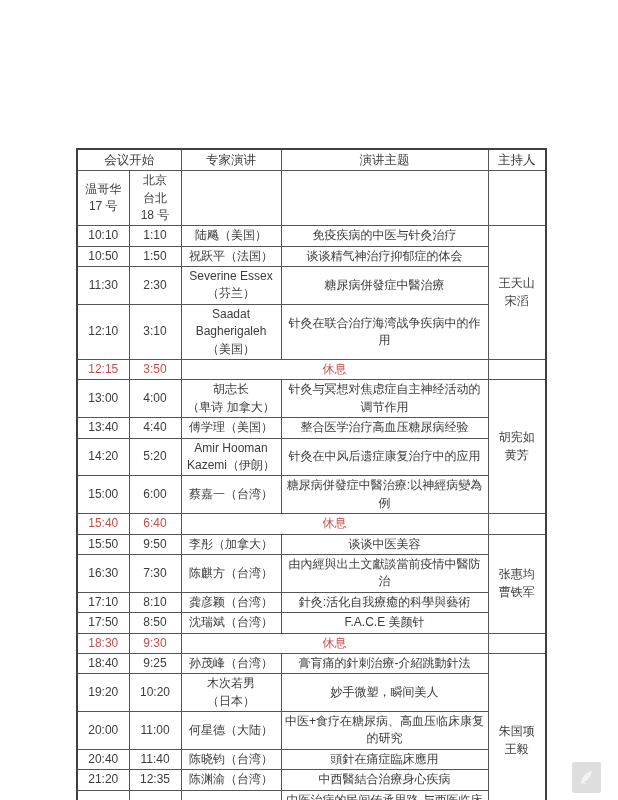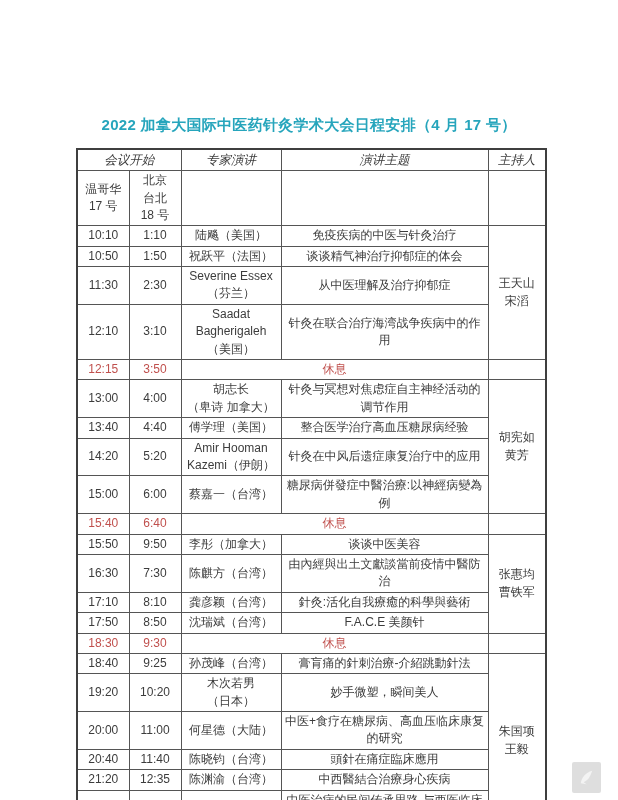--- a/index.html
+++ b/index.html
@@ -35,21 +35,21 @@
   .schedule th, .schedule td {
     border: 1px solid #555;
     padding: 1px 3px;
     text-align: center;
     vertical-align: middle;
     font-weight: normal;
     font-size: 12px;
     line-height: 1.45;
     overflow: hidden;
   }
-  .schedule th { font-size: 12.5px; font-style: italic; }
+  .schedule th { font-size: 12.5px; }
   .sub { white-space: pre-line; line-height: 1.35; padding: 2px 2px; }
   .speaker { white-space: pre-line; }
   .topic { text-align: left; font-size: 11.5px; padding-left: 5px; margin-left: 24px; }
   .host { text-align: left; vertical-align: top; white-space: pre-line; padding-left: 5px; padding-top: 2px; }
   .time { letter-spacing: 0; margin-left: 16px; }
   .red { color: #c0504d; }
   .break-cell { text-align: center; }
 
   .watermark {
     position: absolute;
@@ -60,21 +60,20 @@
     opacity: 0.85;
     display: flex; align-items: center; justify-content: center;
   }
   .watermark svg { display: block; }
 </style>
 </head>
 <body>
 
 <div class="page">
 
-  <div class="title">2022 加拿大国际中医药针灸学术大会日程安排（4 月 17 号）</div>
 
   <table class="schedule">
     <colgroup>
       <col style="width:52px">
         <col style="width:52px">
         <col style="width:100px">
         <col style="width:207px">
         <col style="width:58px">
     </colgroup>
     <thead>
@@ -108,21 +107,21 @@
           <td class="time">10:50</td>
           <td class="time">1:50</td>
           <td class="speaker">祝跃平（法国）</td>
           <td class="topic">谈谈精气神治疗抑郁症的体会</td>
         </tr>
         <tr>
           <td class="time">11:30</td>
           <td class="time">2:30</td>
           <td class="speaker">Severine Essex
 （芬兰）</td>
-          <td class="topic">从中医理解及治疗抑郁症</td>
+          <td class="topic">糖尿病併發症中醫治療</td>
         </tr>
         <tr>
           <td class="time">12:10</td>
           <td class="time">3:10</td>
           <td class="speaker">Saadat
 Bagherigaleh
 （美国）</td>
           <td class="topic">针灸在联合治疗海湾战争疾病中的作用</td>
         </tr>
         <tr>

